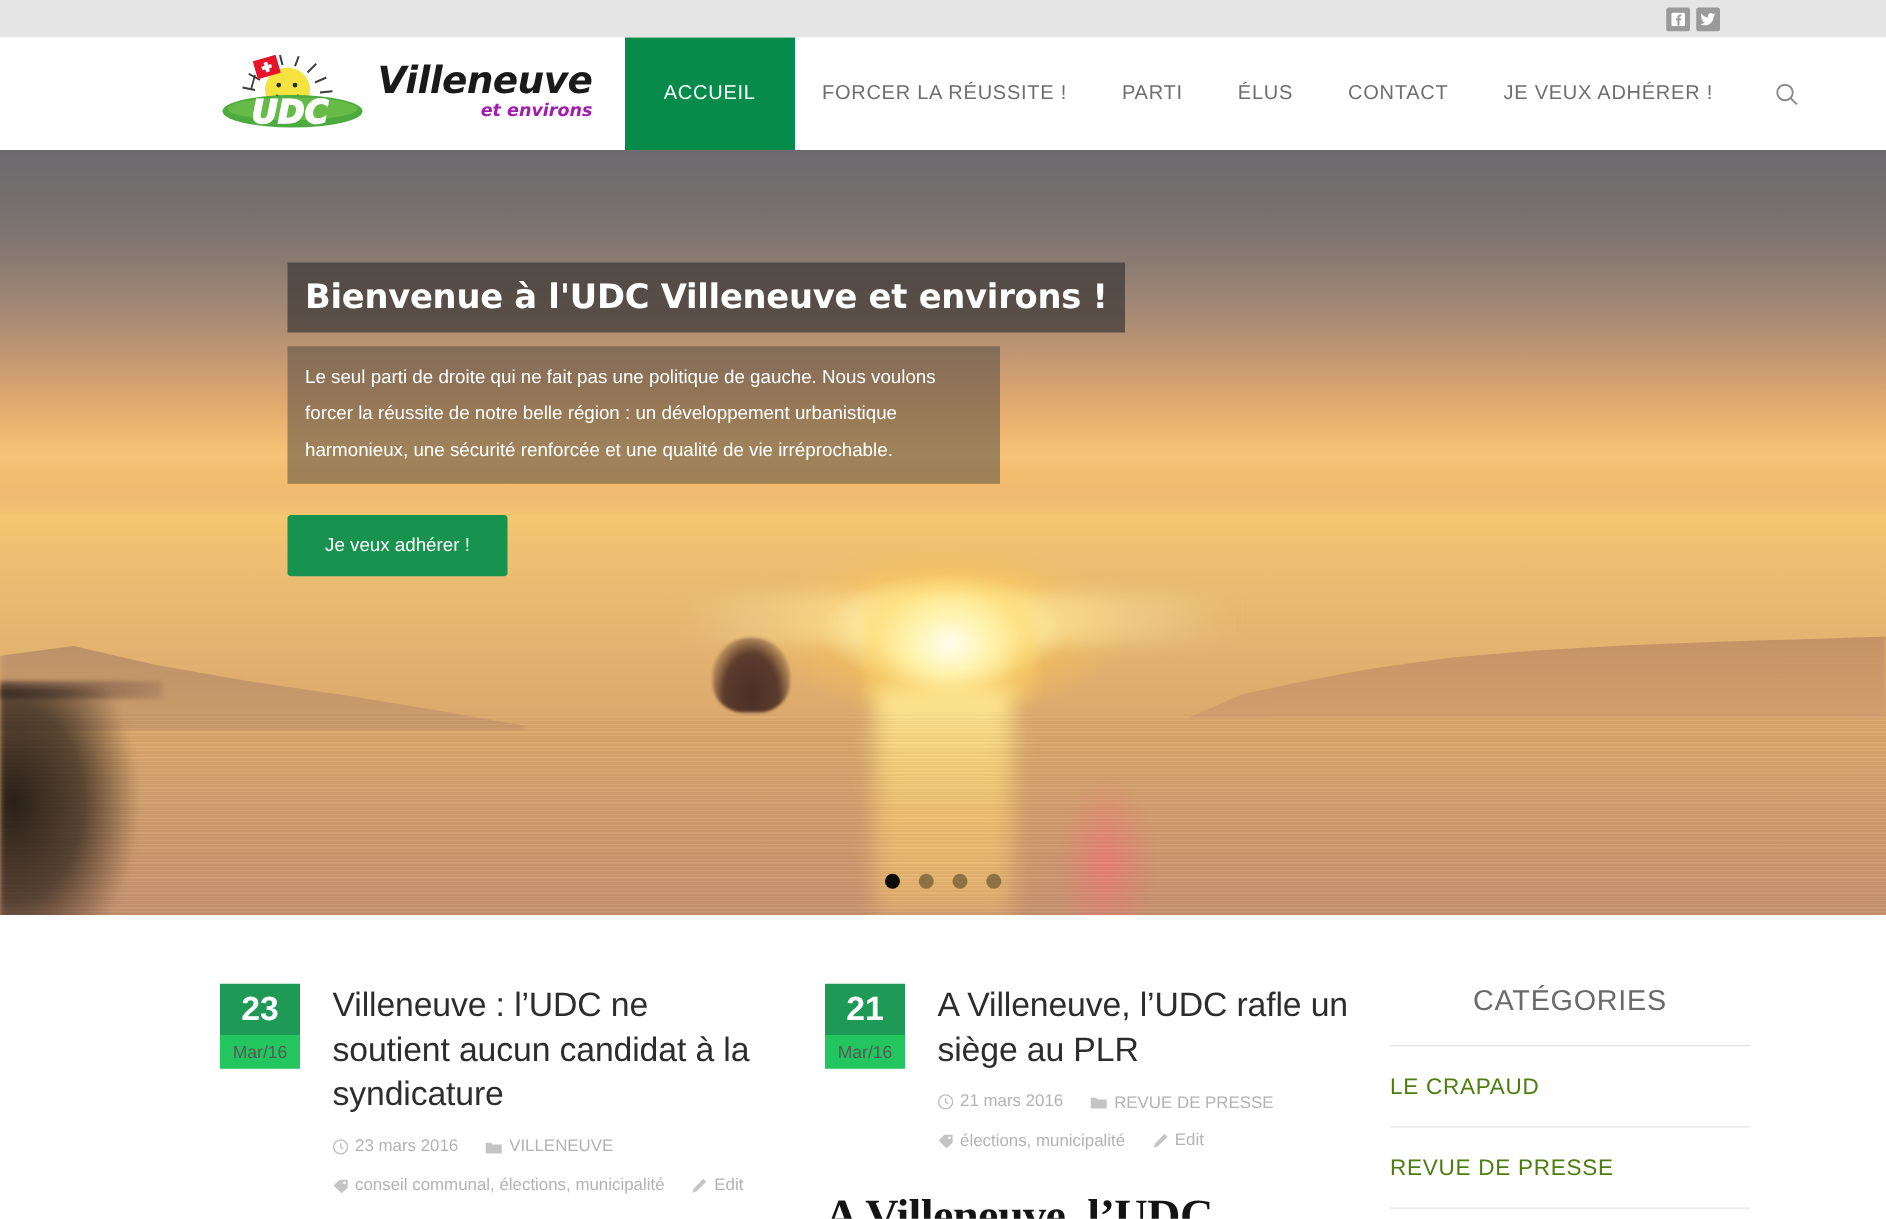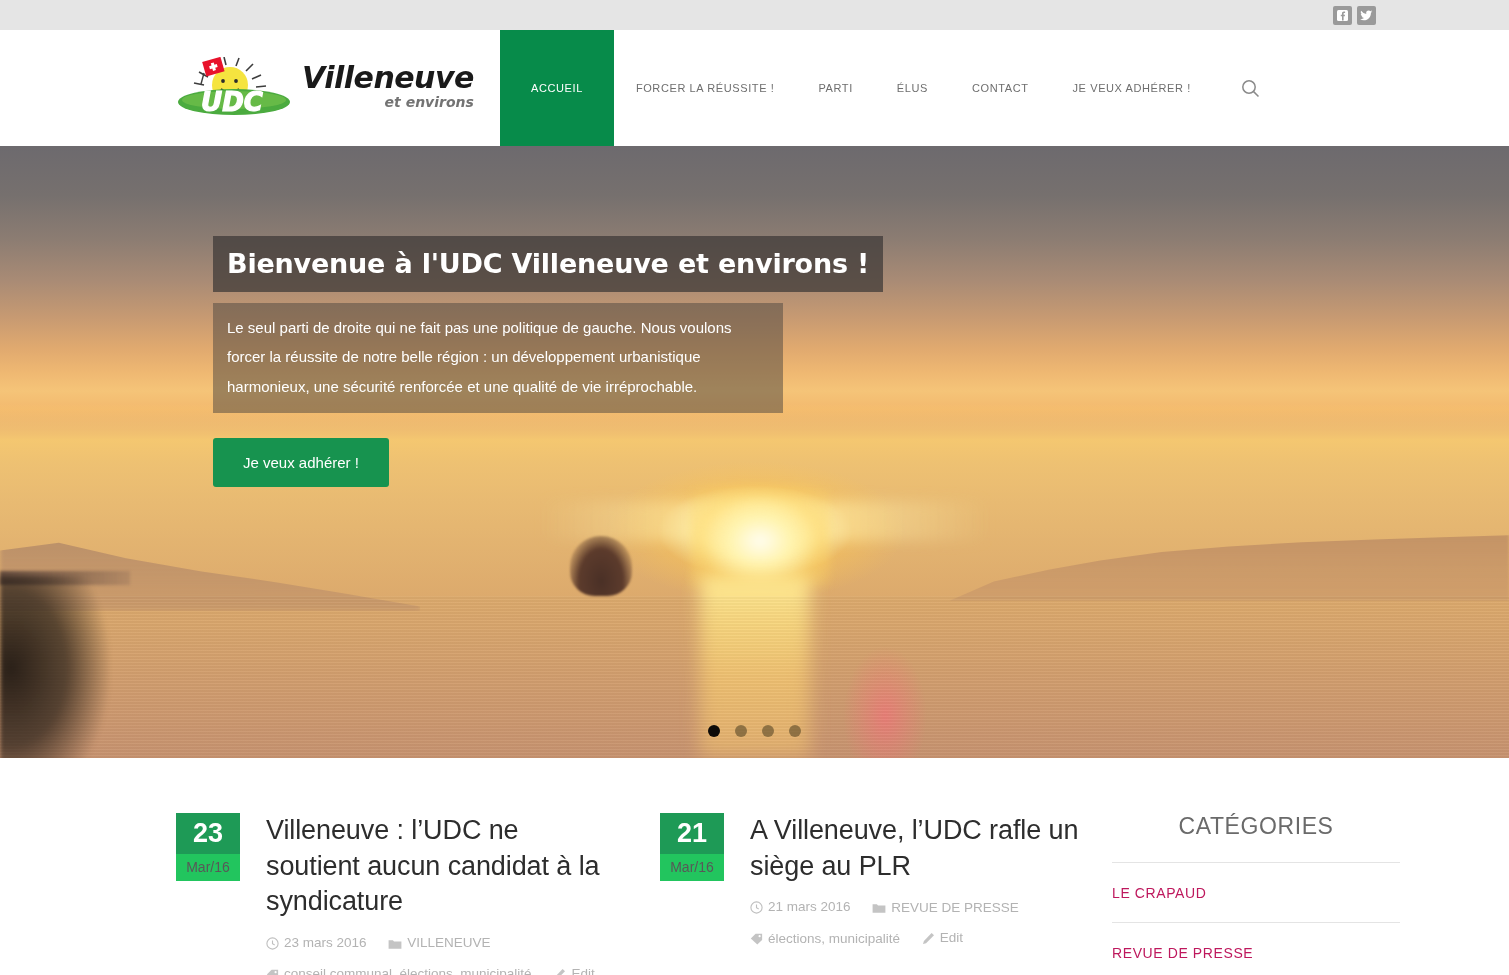--- a/index.html
+++ b/index.html
@@ -25,21 +25,21 @@
     width: 19px; height: 19px;
     background: #9a9a9a;
     border-radius: 2px;
     display: flex; align-items: center; justify-content: center;
     cursor: pointer;
   }
   .social-icon svg { display: block; }
 
   
   .header {
-    height: 116px;
+    height: 90px;
     background: #ffffff;
     display: flex;
     align-items: stretch;
     position: relative;
   }
   .logo-wrap {
     display: flex; align-items: center;
     padding-left: 176px;
     width: 500px;
   }
@@ -51,29 +51,29 @@
     padding-bottom: 4px;
   }
   .logo-name {
     font-family: "DejaVu Sans", sans-serif;
     font-size: 30px; font-weight: bold; font-style: italic;
     color: #1a1a1a; letter-spacing: -0.5px;
   }
   .logo-sub {
     font-family: "DejaVu Sans", sans-serif;
     font-size: 14px; font-weight: bold; font-style: italic;
-    color: #737373; text-align: right; margin-top: 2px;
+    color: #a21caf; text-align: right; margin-top: 2px;
   }
 
   
   .nav { display: flex; align-items: stretch; flex: 1; }
   .nav-item {
     display: flex; align-items: center;
     padding: 0 22px;
-    font-size: 11px;
+    font-size: 16px;
     letter-spacing: 0.6px;
     color: #6e6e6e;
     cursor: pointer;
     white-space: nowrap;
     text-transform: uppercase;
   }
   .nav-item.active {
     background: #078b4a;
     color: #ffffff;
     padding: 0 31px;
@@ -175,21 +175,21 @@
     background:
       repeating-linear-gradient(to bottom,
         rgba(255,255,255,0.045) 0px,
         rgba(255,255,255,0.045) 1px,
         rgba(0,0,0,0.03) 1px,
         rgba(0,0,0,0.03) 3px);
   }
 
   .hero-content {
     position: absolute;
-    left: 213px; top: 90px;
+    left: 230px; top: 90px;
     width: 570px;
   }
   .hero-title {
     display: inline-block;
     background: rgba(60,56,54,0.72);
     color: #ffffff;
     font-family: "DejaVu Sans", sans-serif;
     font-size: 27px;
     font-weight: bold;
     padding: 12px 14px 13px 14px;
@@ -300,22 +300,22 @@
     font-size: 23px;
     color: #6a6a6a;
     font-weight: normal;
     letter-spacing: 0.6px;
     padding-bottom: 22px;
     border-bottom: 1px solid #e4e4e4;
     text-transform: uppercase;
     text-align: center;
   }
   .sb-item {
-    font-size: 14px;
-    color: #be185d;
+    font-size: 18px;
+    color: #4d7c0f;
     letter-spacing: 0.6px;
     padding: 22px 0 21px 0;
     border-bottom: 1px solid #e4e4e4;
     cursor: pointer;
     text-transform: uppercase;
   }
 </style>
 </head>
 <body>
 

